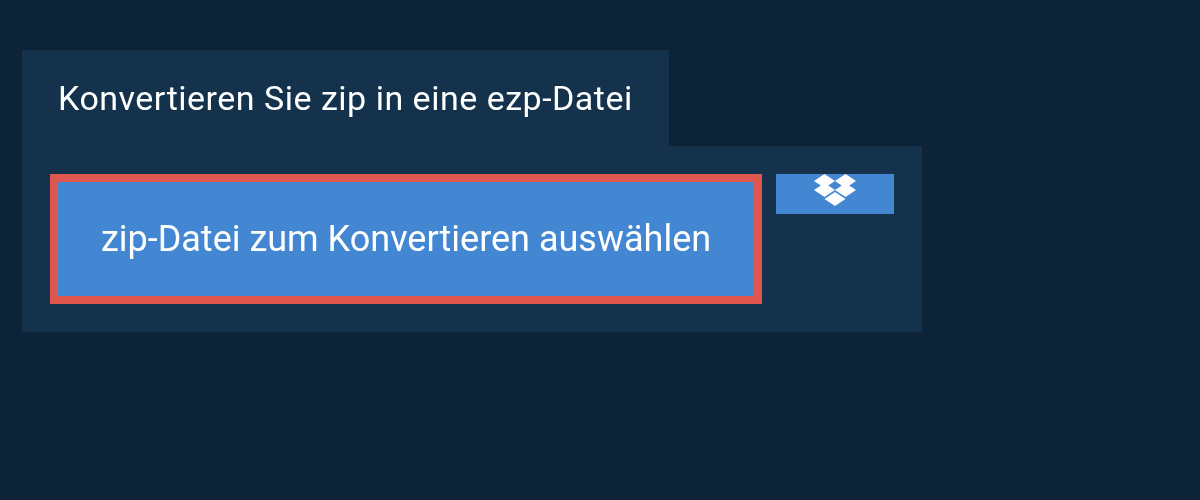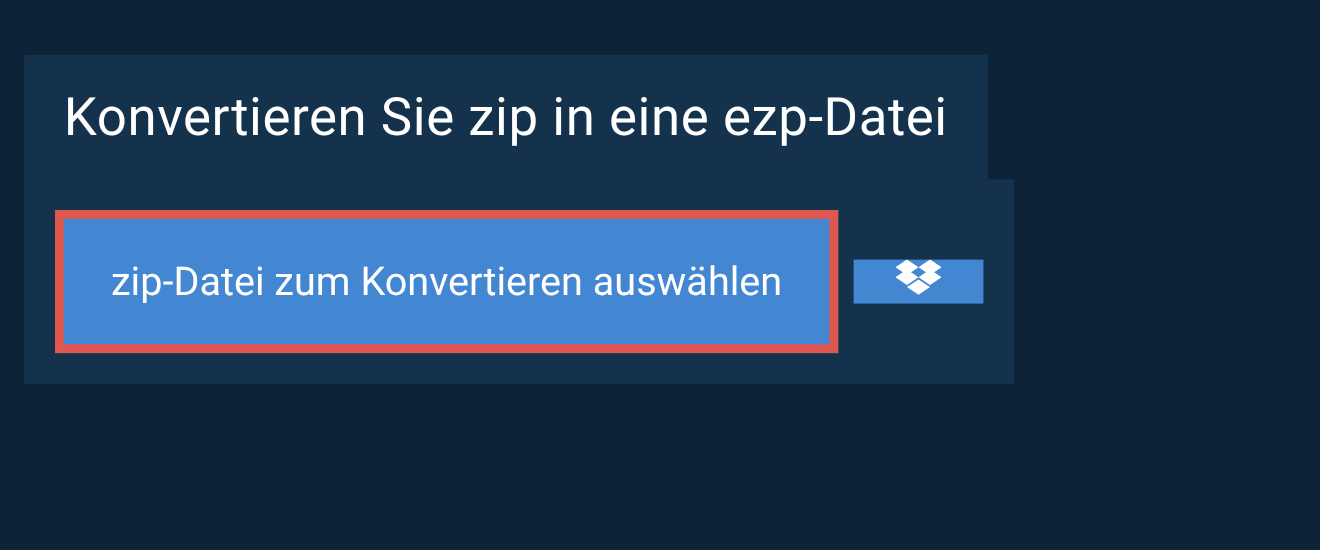--- a/index.html
+++ b/index.html
@@ -19,31 +19,31 @@
     }
     .header-bar {
       background-color: #14324b;
       display: inline-block;
       padding: 28px 36px;
       margin-left: 22px;
       margin-top: 50px;
     }
     .header-title {
       color: #ffffff;
-      font-size: 48px;
+      font-size: 34px;
       font-weight: 400;
       letter-spacing: 0.5px;
     }
     .button-section {
       background-color: #14324b;
       margin-left: 22px;
       margin-top: 0;
       padding: 28px 28px;
       display: flex;
-      align-items: center;
+      align-items: flex-start;
       gap: 14px;
       width: 900px;
     }
     .select-file-button {
       flex: 1;
       background-color: #4387d2;
       border: 8px solid #e0574f;
       color: #ffffff;
       font-size: 36px;
       font-weight: 400;

